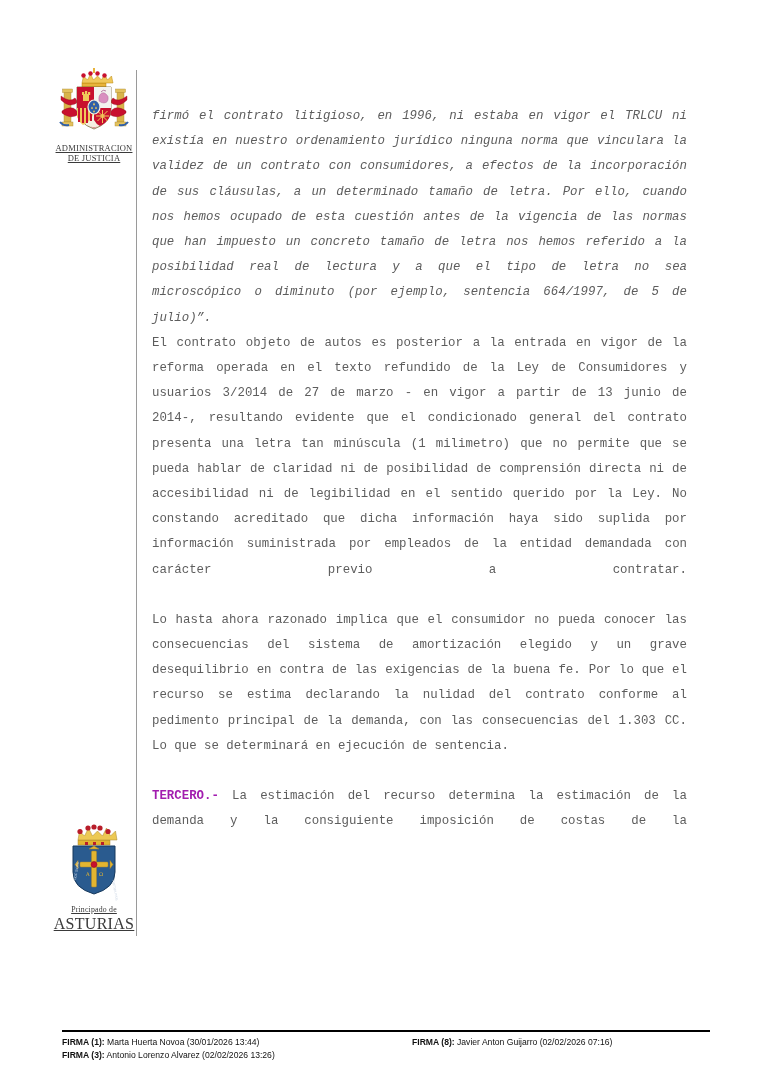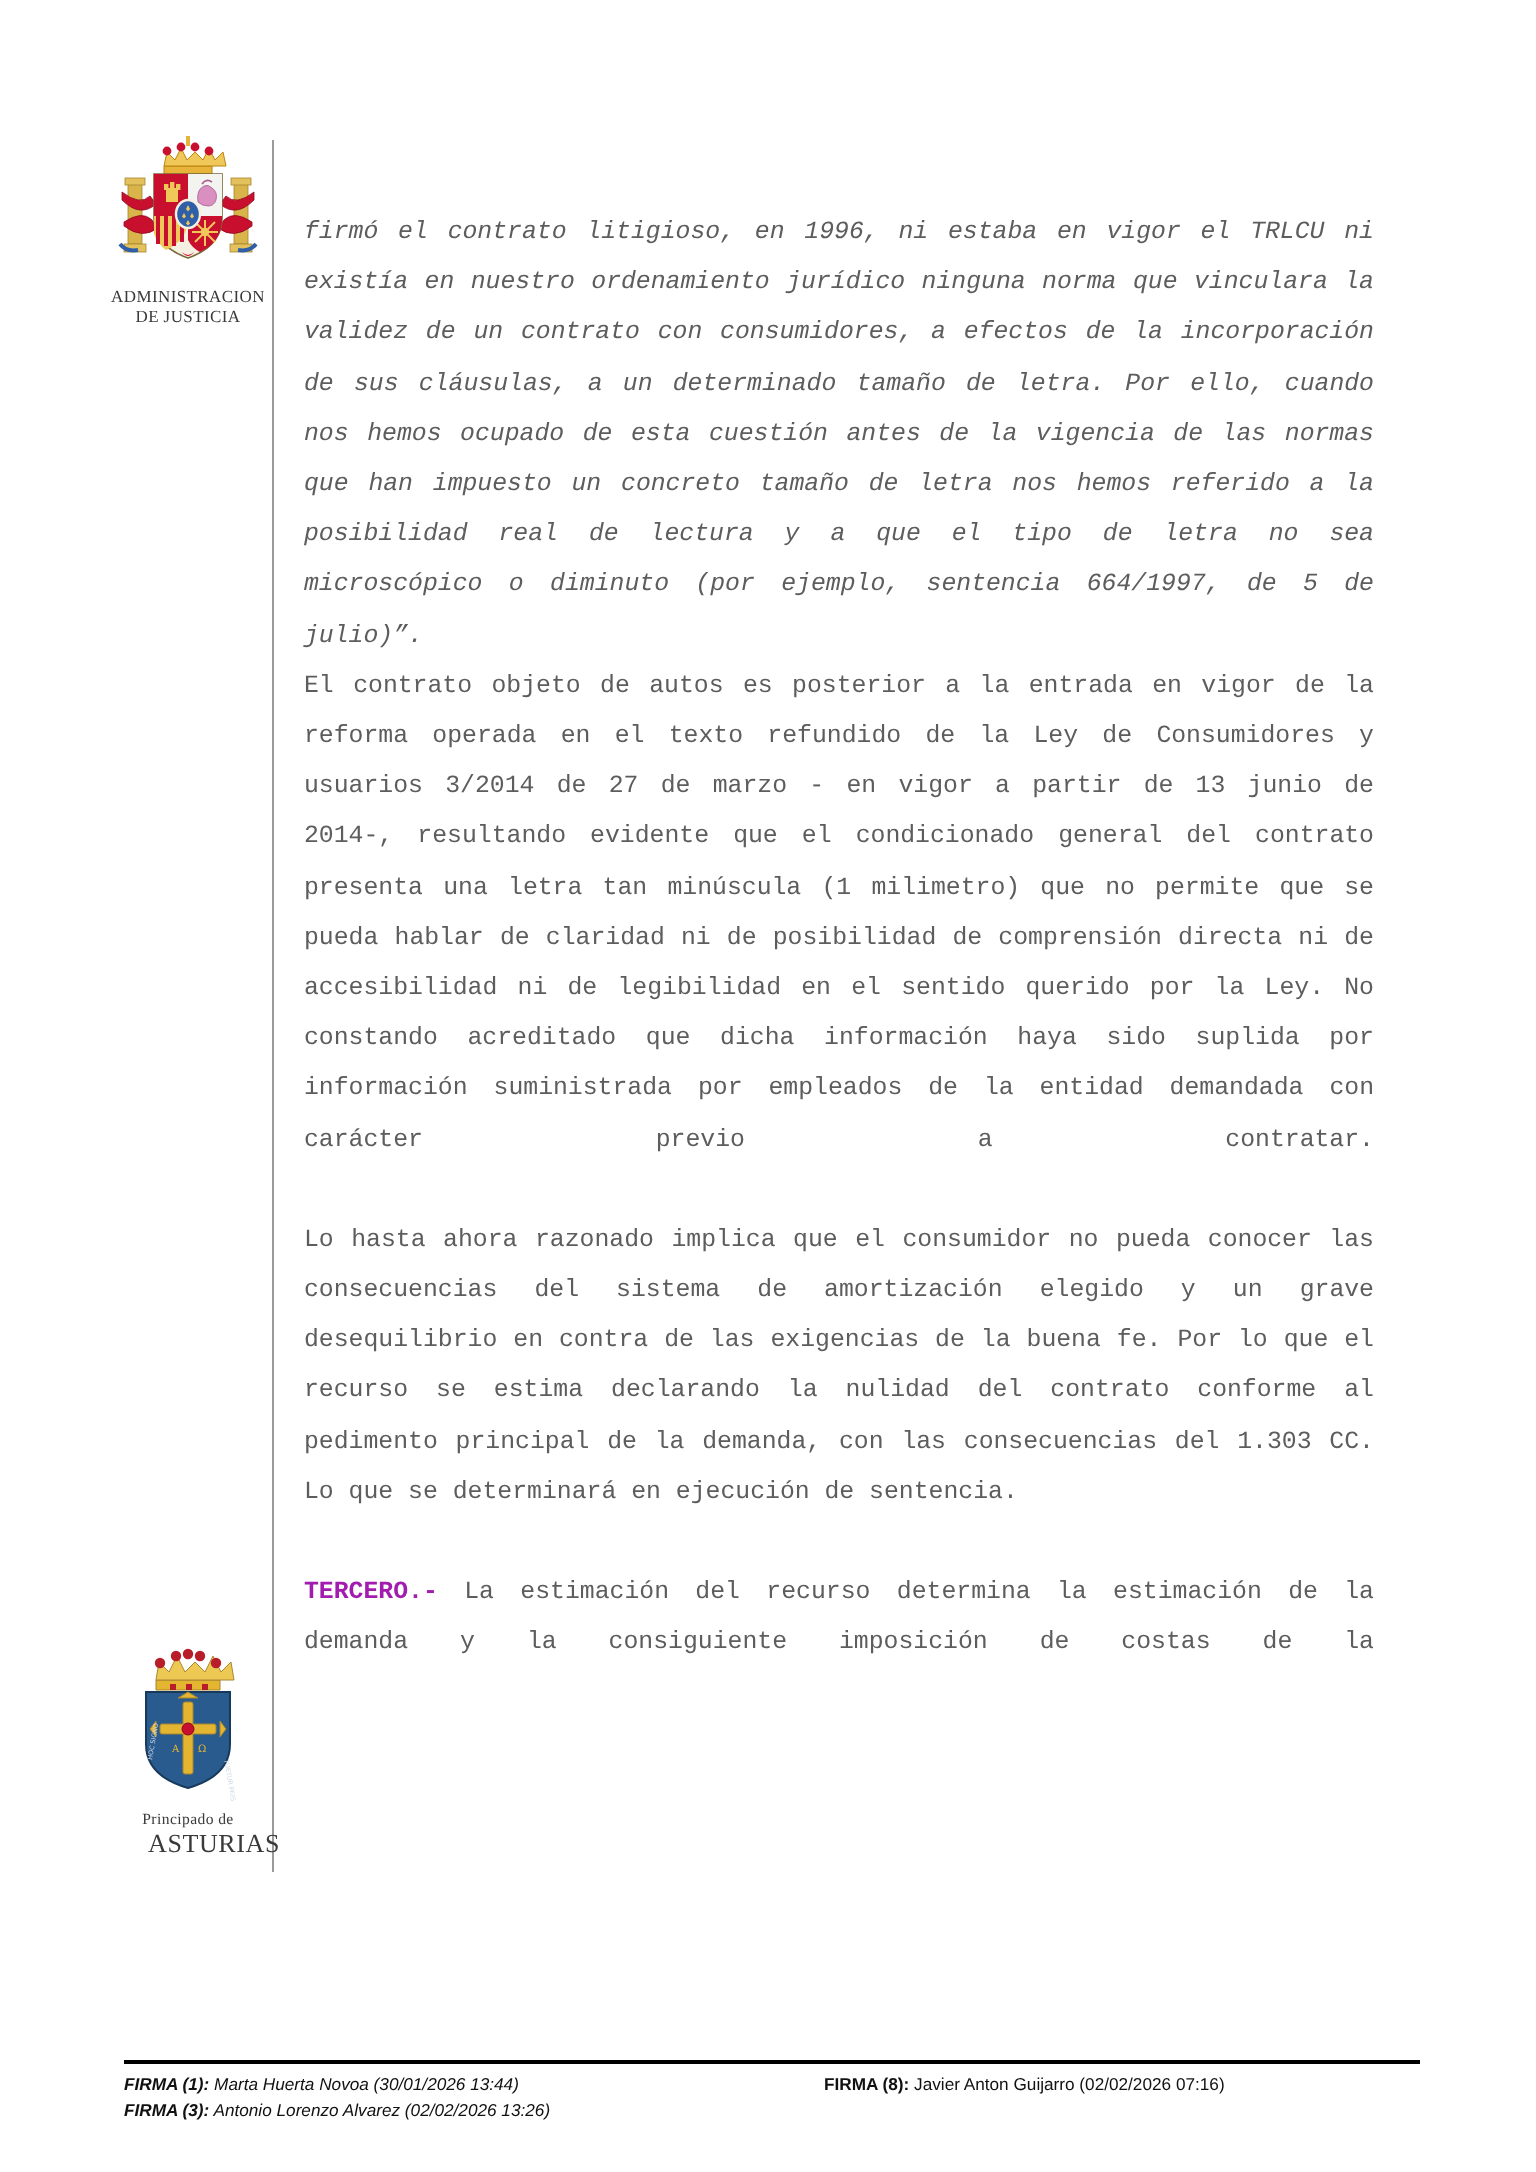--- a/index.html
+++ b/index.html
@@ -42,35 +42,35 @@
   .emblem-es { left: 48px; top: 66px; }
   .emblem-as { left: 48px; top: 818px; }
 
   .emblem svg { display: block; margin: 0 auto; }
 
   .emblem-caption {
     font-family: "Liberation Serif", serif;
     color: #3a3a3a;
     line-height: 1.15;
     margin-top: 2px;
+    text-decoration: underline;
   }
   .emblem-es .emblem-caption {
     font-size: 8.5px;
     letter-spacing: 0.2px;
   }
   .emblem-as .cap-small {
     font-size: 7.8px;
     letter-spacing: 0.2px;
     display: block;
   }
   .emblem-as .cap-big {
-    font-size: 13px;
+    font-size: 16px;
     letter-spacing: 0.3px;
     display: block;
-    text-align: right;
   }
 
   
   .doc-body {
     position: absolute;
     left: 152px;
     top: 104px;
     width: 535px;
     font-family: "Liberation Mono", "DejaVu Sans Mono", monospace;
     font-size: 12.4px;
@@ -124,21 +124,21 @@
   }
   .footer-row {
     position: relative;
     height: 13px;
     white-space: nowrap;
   }
   .sig {
     position: absolute;
     top: 0;
   }
-  .sig.col1 { left: 0px; font-style: italic; }
+  .sig.col1 { left: 0px; }
   .sig.col2 { left: 350px; }
   .sig-label {
     font-weight: bold;
   }
   .sig-text { font-weight: normal; }
 </style>
 </head>
 <body>
 
 <div class="page">

